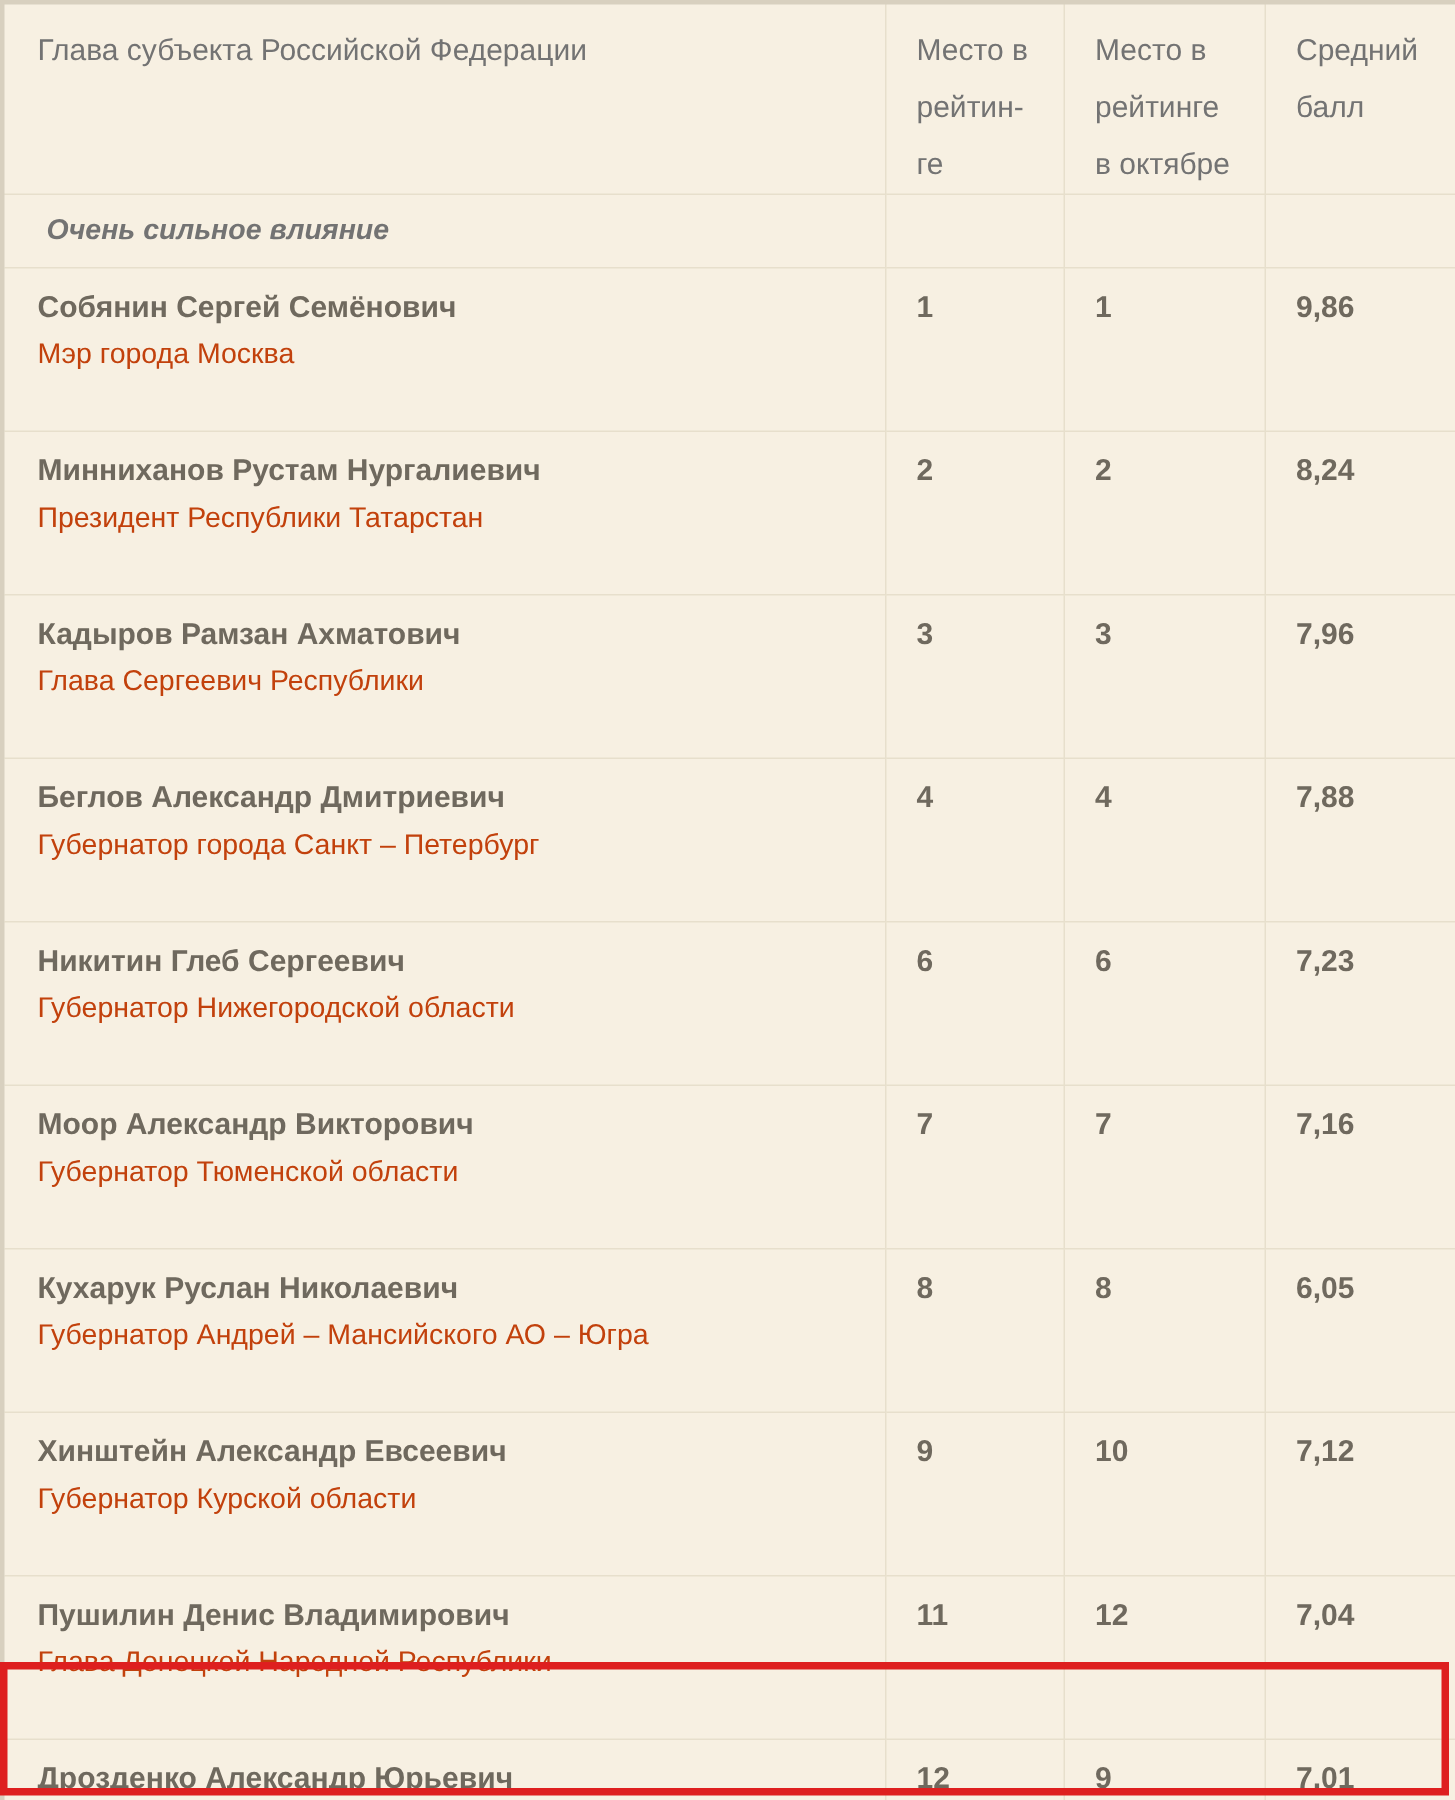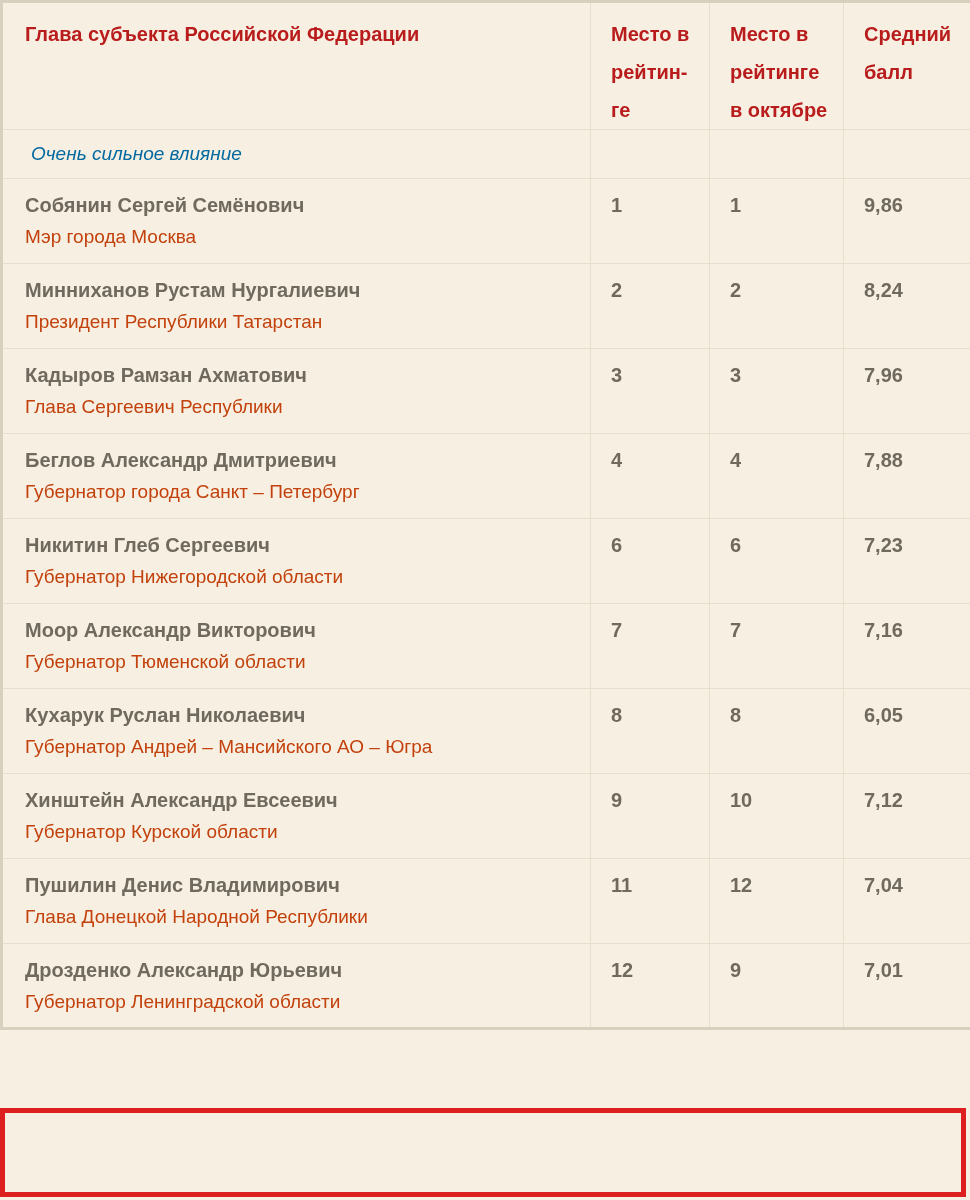--- a/index.html
+++ b/index.html
@@ -34,39 +34,39 @@
 
   th, td {
     border: 1px solid #e7dfcc;
     vertical-align: top;
     box-sizing: border-box;
     text-align: left;
   }
   thead tr { height: 124px; }
   thead th {
     font-size: 20px;
-    font-weight: bold;
-    color: #b91c1c;
+    font-weight: normal;
+    color: #737373;
     line-height: 38px;
     padding: 12px 8px 0 20px;
     white-space: pre-line;
   }
   thead th.first { padding-left: 22px; }
 
   tr.section-row { height: 49px; }
   tr.section-row td {
     vertical-align: middle;
     font-size: 19px;
-    font-weight: normal;
+    font-weight: bold;
     font-style: italic;
-    color: #0369a1;
+    color: #737373;
     padding-left: 28px;
   }
 
-  tr.data-row { height: 85px; }
+  tr.data-row { height: 109px; }
   tr.data-row td.person {
     padding: 15px 10px 0 22px;
   }
   .name {
     font-size: 20px;
     font-weight: bold;
     color: #6f695e;
     margin: 0 0 10px 0;
     line-height: 22px;
   }

